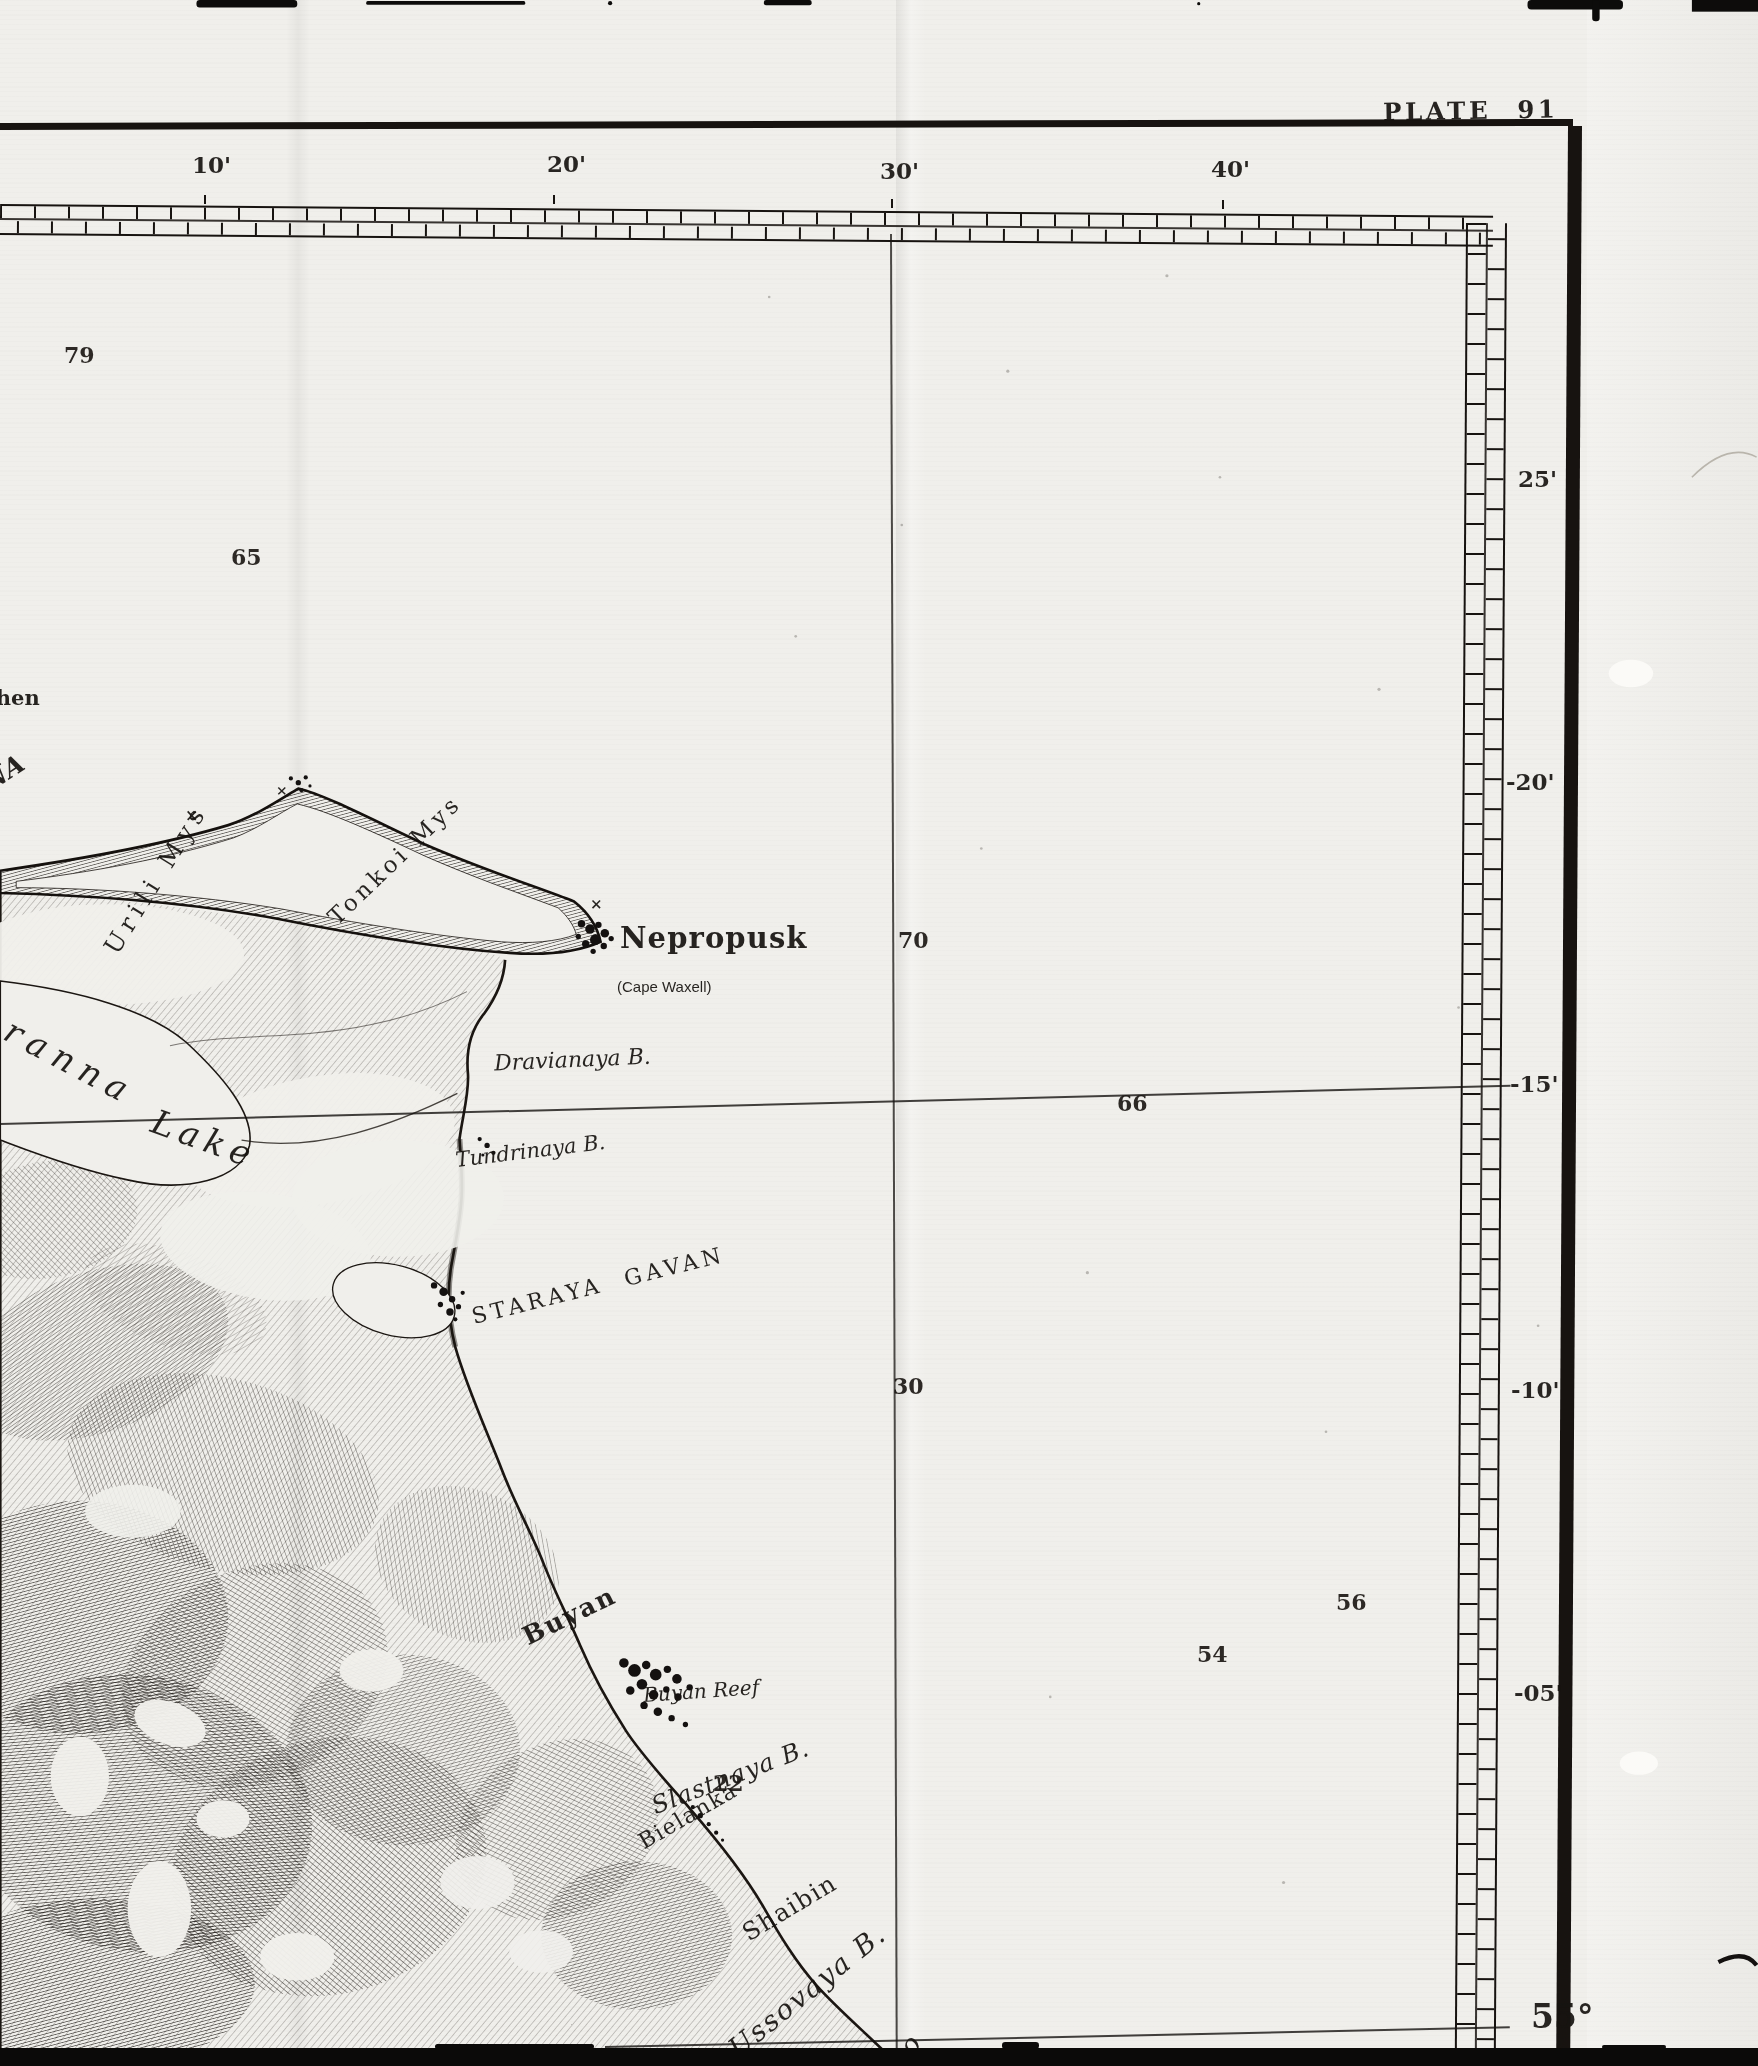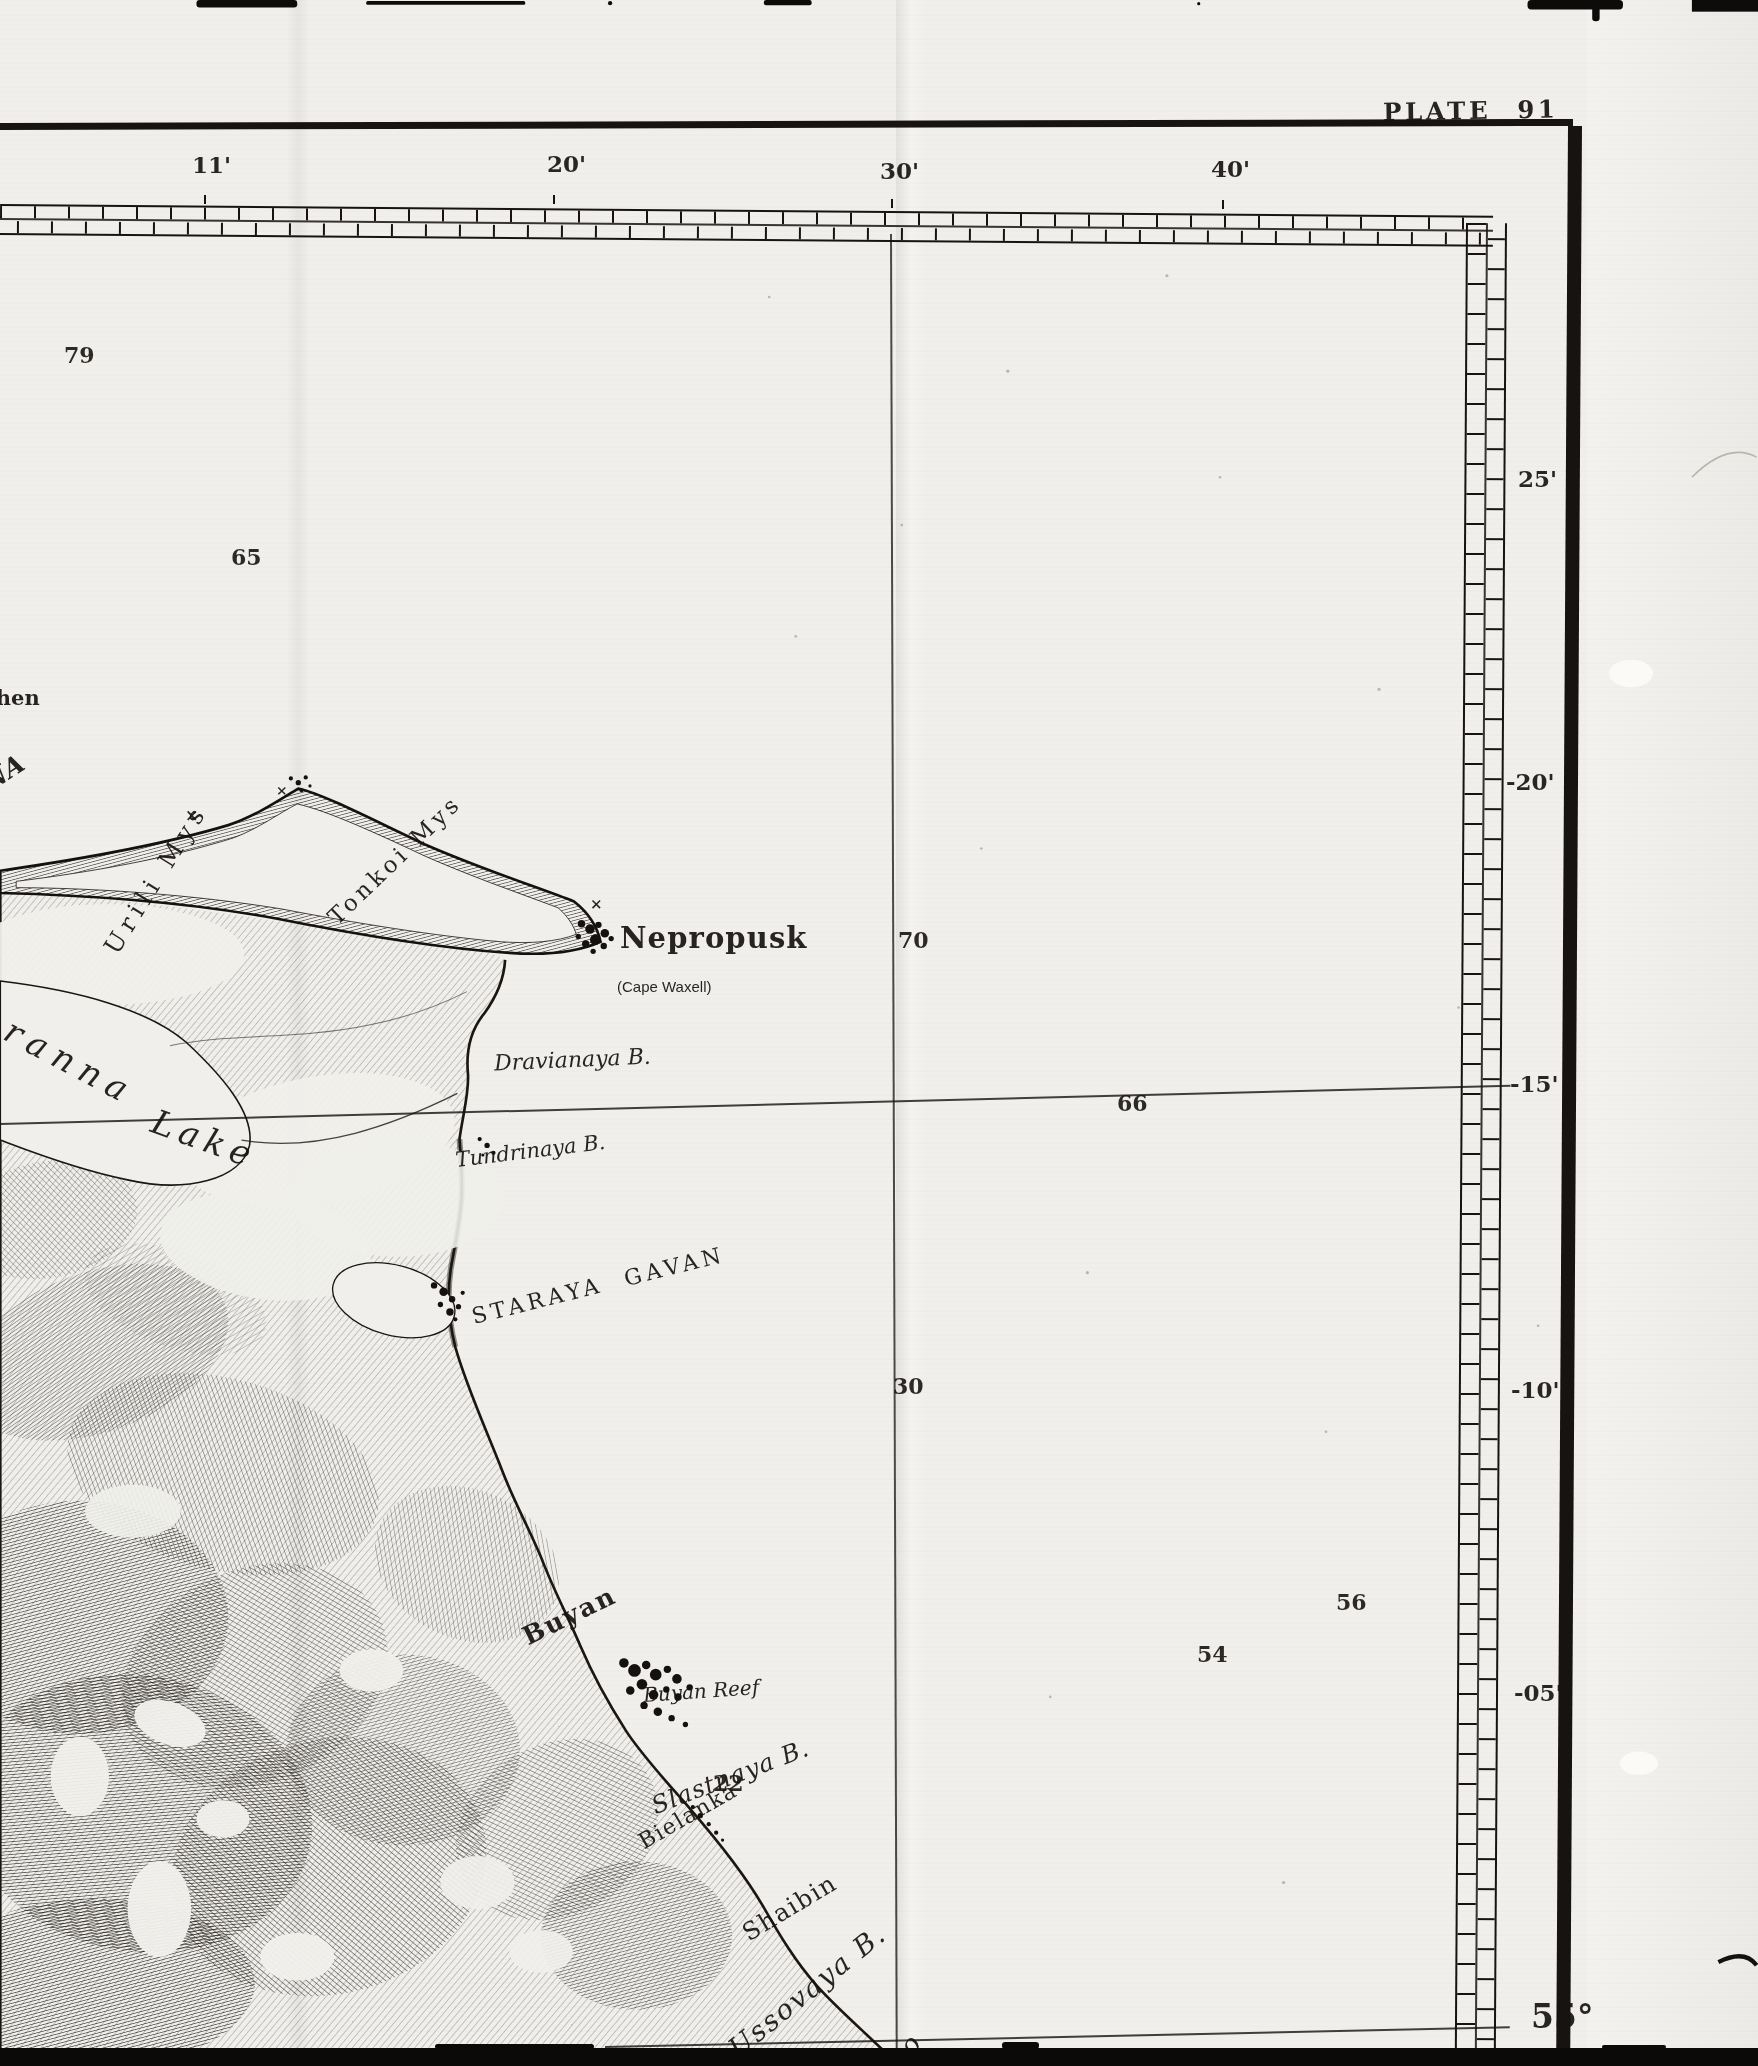--- a/index.html
+++ b/index.html
@@ -254,21 +254,21 @@
     <div class="col c2"></div>
   </div>
 
   <div class="minor-tick" style="left:204px;top:195px;"></div>
   <div class="minor-tick" style="left:553px;top:195px;"></div>
   <div class="minor-tick" style="left:891px;top:199px;"></div>
   <div class="minor-tick" style="left:1222px;top:200px;"></div>
 
   <div class="lbl bd" style="left:1383px;top:99px;font-size:24.4px;letter-spacing:3.7px;word-spacing:13.8px;transform:rotate(-1deg);">PLATE 91</div>
 
-  <div class="tick-lbl" style="left:192px;top:153px;">11'</div>
+  <div class="tick-lbl" style="left:192px;top:153px;">10'</div>
   <div class="tick-lbl" style="left:547px;top:152px;">20'</div>
   <div class="tick-lbl" style="left:880px;top:159px;">30'</div>
   <div class="tick-lbl" style="left:1211px;top:157px;">40'</div>
 
   <div class="tick-lbl" style="left:1518px;top:467px;">25'</div>
   <div class="tick-lbl" style="left:1506px;top:770px;">-20'</div>
   <div class="tick-lbl" style="left:1510px;top:1072px;">-15'</div>
   <div class="tick-lbl" style="left:1511px;top:1378px;">-10'</div>
   <div class="tick-lbl" style="left:1514px;top:1681px;">-05'</div>
   <div class="tick-lbl" style="left:1531px;top:2000px;font-size:33px;">55°</div>

